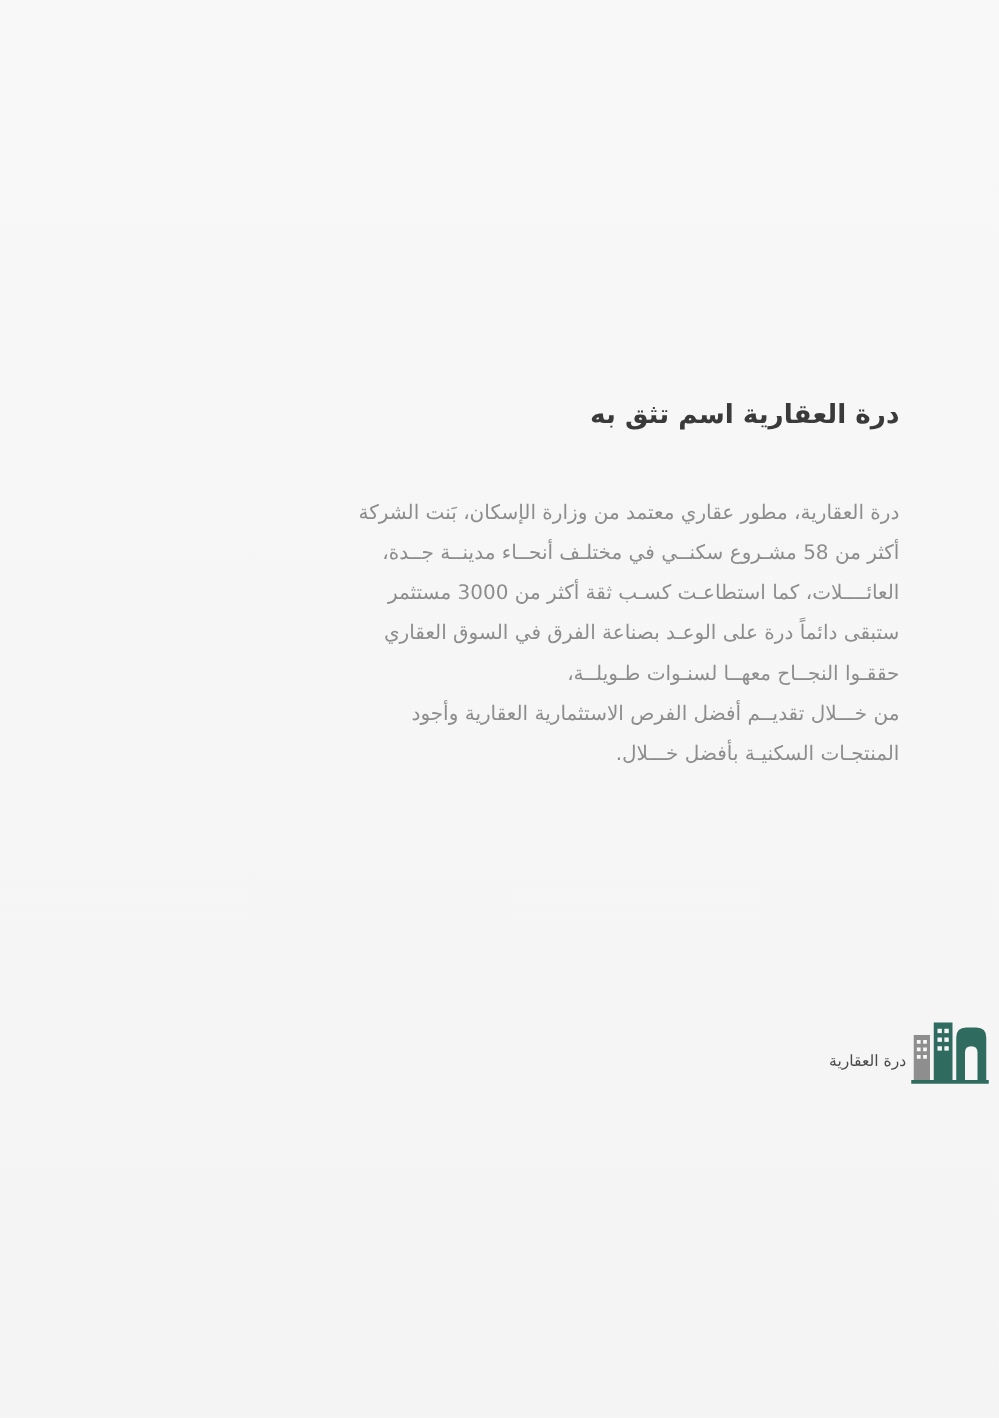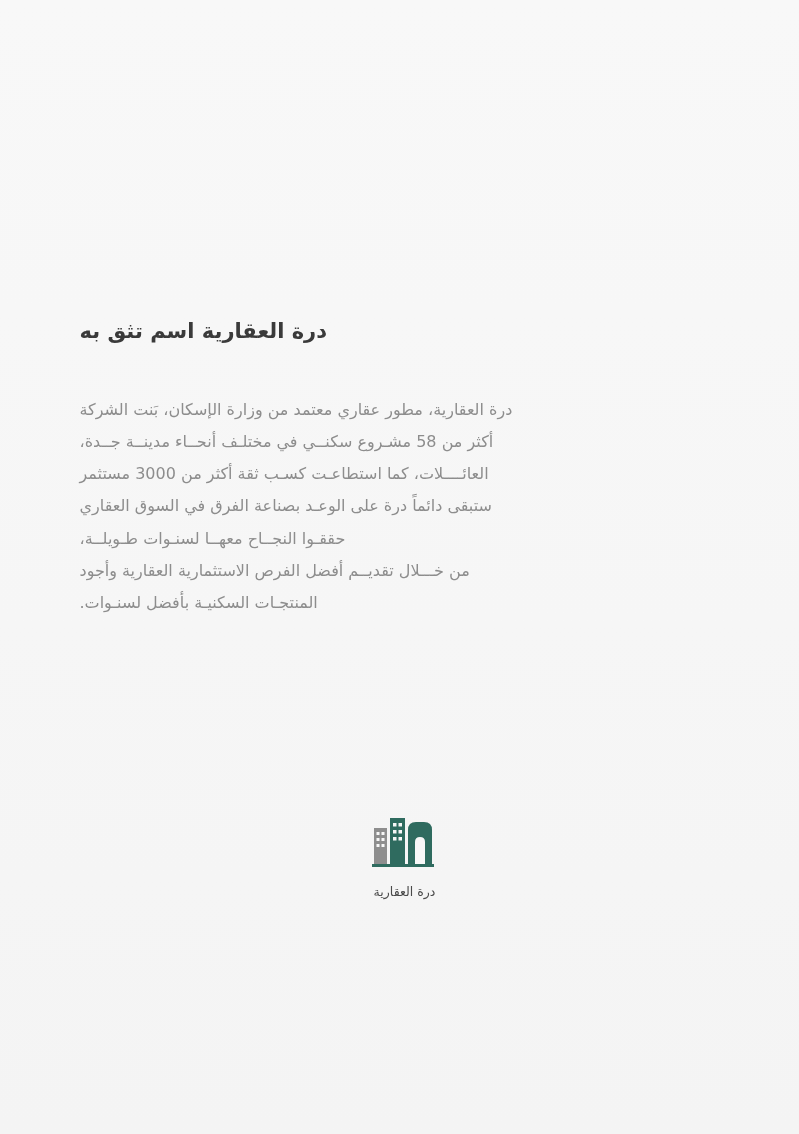--- a/index.html
+++ b/index.html
@@ -19,21 +19,21 @@
     height: 1134px;
     background: linear-gradient(180deg, #f8f8f8 0%, #f6f6f6 55%, #f4f4f4 100%);
     box-sizing: border-box;
     display: flex;
     flex-direction: column;
     align-items: center;
   }
   .content {
     width: 640px;
     margin-top: 316px;
-    text-align: left;
+    text-align: right;
   }
   .headline {
     font-size: 21px;
     font-weight: bold;
     color: #3a3a3a;
     letter-spacing: 0px;
     line-height: 1.5;
     margin-bottom: 46px;
     direction: rtl;
   }
@@ -50,21 +50,21 @@
   }
   .body-text p.wide {
     letter-spacing: 0.2px;
   }
   .logo-block {
     position: absolute;
     top: 812px;
     left: 0;
     right: 0;
     display: flex;
-    flex-direction: column;
+    flex-direction: row;
     align-items: center;
     padding-left: 10px;
   }
   .logo-mark {
     width: 74px;
     height: 62px;
     position: relative;
   }
   .logo-caption {
     margin-top: 10px;
@@ -82,21 +82,21 @@
   <div class="content">
     <div class="headline">درة العقارية اسم تثق به</div>
 
     <div class="body-text">
       <p class="wide">درة العقارية، مطور عقاري معتمد من وزارة الإسكان، بَنت الشركة</p>
       <p class="wide">أكثر من 58 مشـروع سكنــي في مختلـف أنحــاء مدينــة جــدة،</p>
       <p class="wide">العائــــلات، كما استطاعـت كسـب ثقة أكثر من 3000 مستثمر</p>
       <p class="wide">ستبقى دائماً درة على الوعـد بصناعة الفرق في السوق العقاري</p>
       <p class="wide">حققـوا النجــاح معهــا لسنـوات طـويلــة،</p>
       <p class="wide">من خـــلال تقديــم أفضل الفرص الاستثمارية العقارية وأجود</p>
-      <p class="wide">المنتجـات السكنيـة بأفضل لسنـوات.</p>
+      <p class="wide">المنتجـات السكنيـة بأفضل خـــلال.</p>
     </div>
   </div>
 
   <div class="logo-block">
     <div class="logo-mark">
       <svg viewBox="0 0 74 62" width="74" height="62" xmlns="http://www.w3.org/2000/svg">
 
         <rect x="6" y="16" width="13" height="36" fill="#8e8e8e"></rect>
         <rect x="8.5" y="20" width="3" height="3" fill="#f7f7f7"></rect>
         <rect x="13.5" y="20" width="3" height="3" fill="#f7f7f7"></rect>

